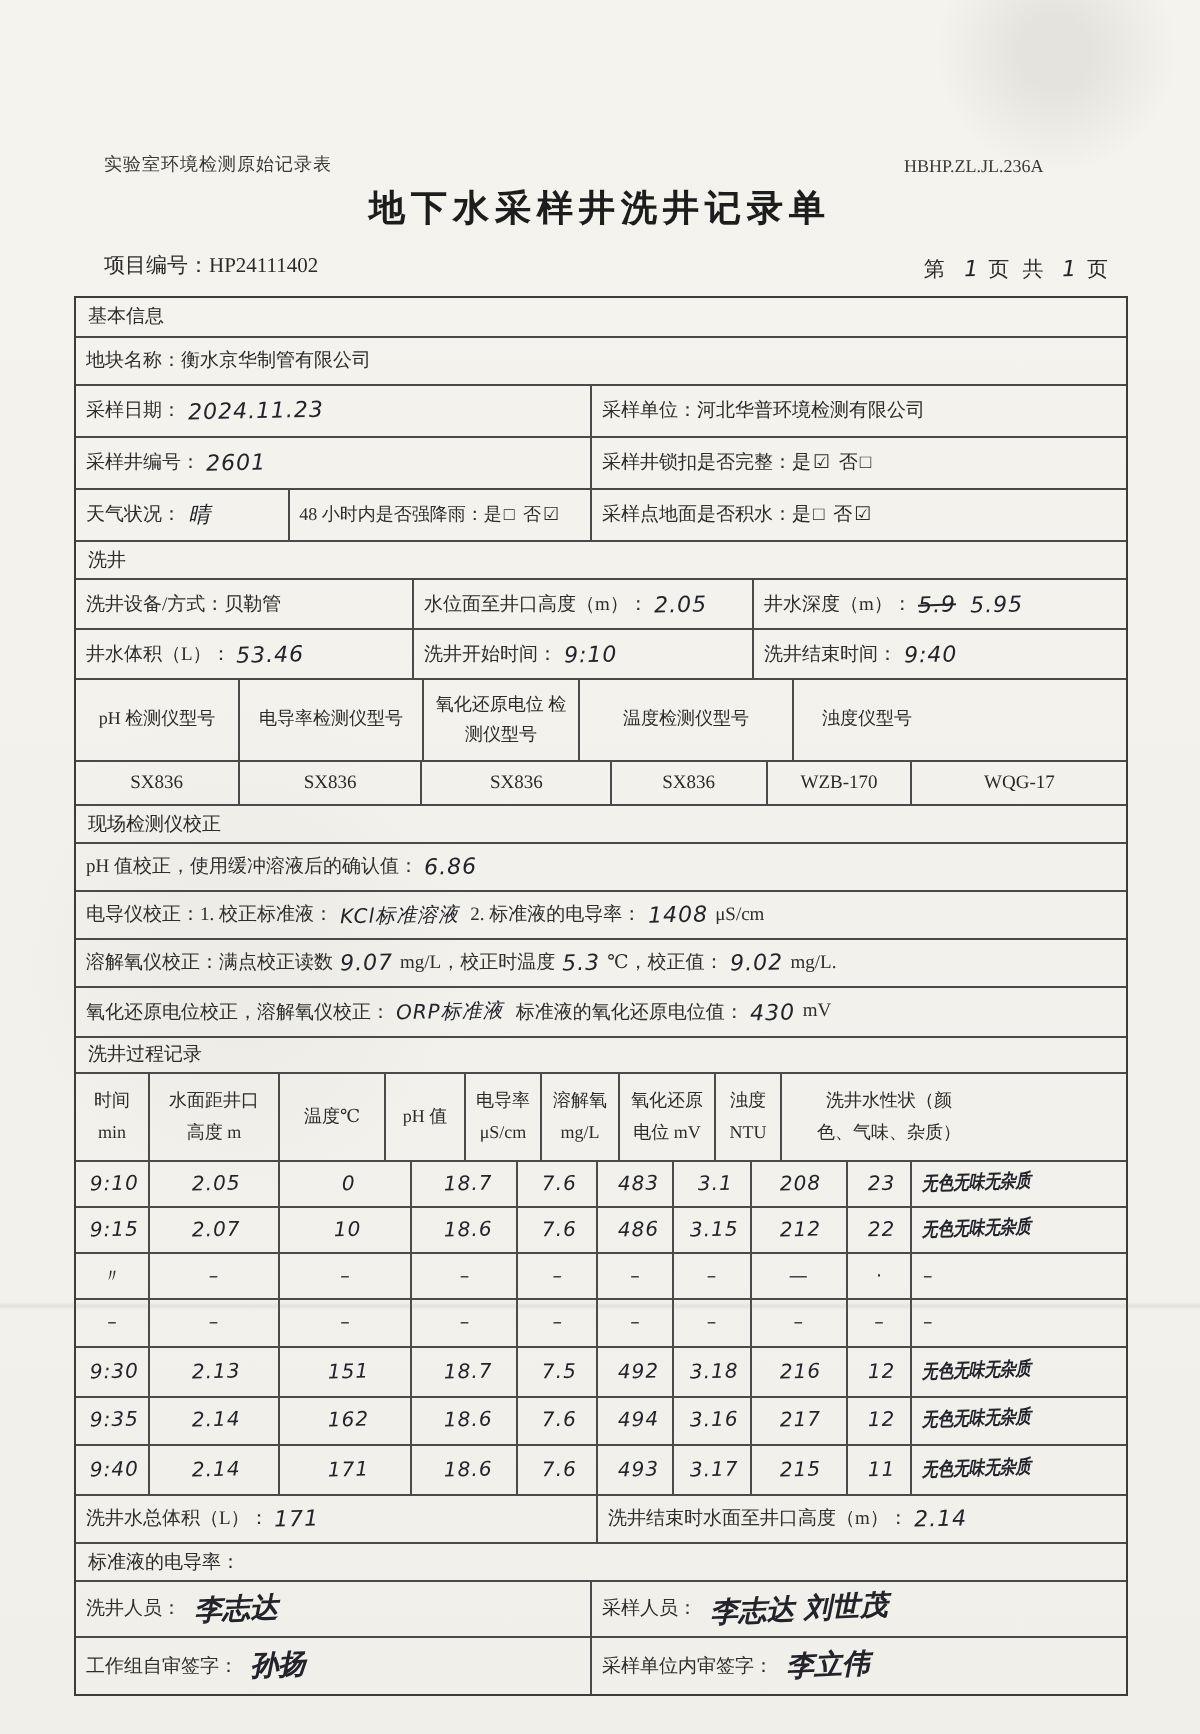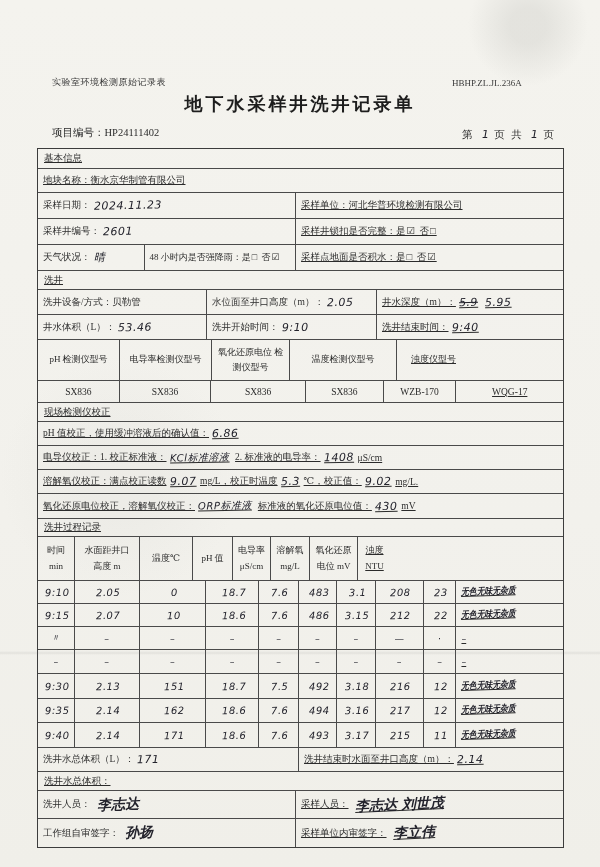--- a/index.html
+++ b/index.html
@@ -26,21 +26,21 @@
   .pageno { position:absolute; right:6px; top:2px; font-size:10.5px; letter-spacing:2px; }
 
   .formtable {
     position:absolute; left:37px; top:148px; width:527px;
     border:1.6px solid #3c3c3c; background:transparent;
   }
   .tr { display:flex; width:100%; border-bottom:1px solid #4a4a4a; }
   .tr:last-child { border-bottom:none; }
   .td { border-right:1px solid #4a4a4a; padding:2px 5px; font-size:9.5px;
         display:flex; align-items:center; overflow:hidden; white-space:nowrap; }
-  .td:last-child { border-right:none;text-decoration:underline; }
+  .td:last-child { border-right:none; }
   .sectionhdr { font-size:9.5px; padding-left:6px; display:flex; align-items:center; }
   .ctr { justify-content:center; text-align:center; }
   .wrap { white-space:normal; line-height:1.55; }
   .lbl { color:#2e2e2e; }
 
   .hw { font-family:"DejaVu Sans", sans-serif; font-style:italic; color:#23232c;
         font-size:11px; letter-spacing:0.5px; display:inline-block; transform:rotate(-1.2deg);
         margin-left:3px; }
   .hw.sm { font-size:10px; }
   .strike { text-decoration:line-through; margin-right:4px; transform:rotate(-2deg); }
@@ -248,20 +248,24 @@
           <span>mg/L</span>
         </div>
       <div class="td hdr2" style="width:48px">
           <span>氧化还原</span>
           <span>电位 mV</span>
         </div>
       <div class="td hdr2" style="width:33px">
           <span>浊度</span>
           <span>NTU</span>
         </div>
+      <div class="td hdr2" style="width:107px">
+          <span>洗井水性状（颜</span>
+          <span>色、气味、杂质）</span>
+        </div>
     </div>
 
     <div class="tr" style="height:23px">
       <div class="td ctr" style="width:37px">
           <span class="hw sm">9:10</span>
         </div>
       <div class="td ctr" style="width:65px">
           <span class="hw sm">2.05</span>
         </div>
       <div class="td ctr" style="width:67px">
@@ -487,21 +491,21 @@
         <span class="lbl">洗井水总体积（L）：</span>
         <span class="hw">171</span>
       </div>
       <div class="td" style="width:265px">
         <span class="lbl">洗井结束时水面至井口高度（m）：</span>
         <span class="hw">2.14</span>
       </div>
     </div>
 
     <div class="tr" style="height:19px">
-      <div class="td sectionhdr" style="width:100%">洗井水总体积：</div>
+      <div class="td sectionhdr" style="width:100%">标准液的电导率：</div>
     </div>
 
     <div class="tr" style="height:28px">
       <div class="td" style="width:259px">
         <span class="lbl">洗井人员：</span>
         <span class="sig">李志达</span>
       </div>
       <div class="td" style="width:268px">
         <span class="lbl">采样人员：</span>
         <span class="sig">李志达  刘世茂</span>

